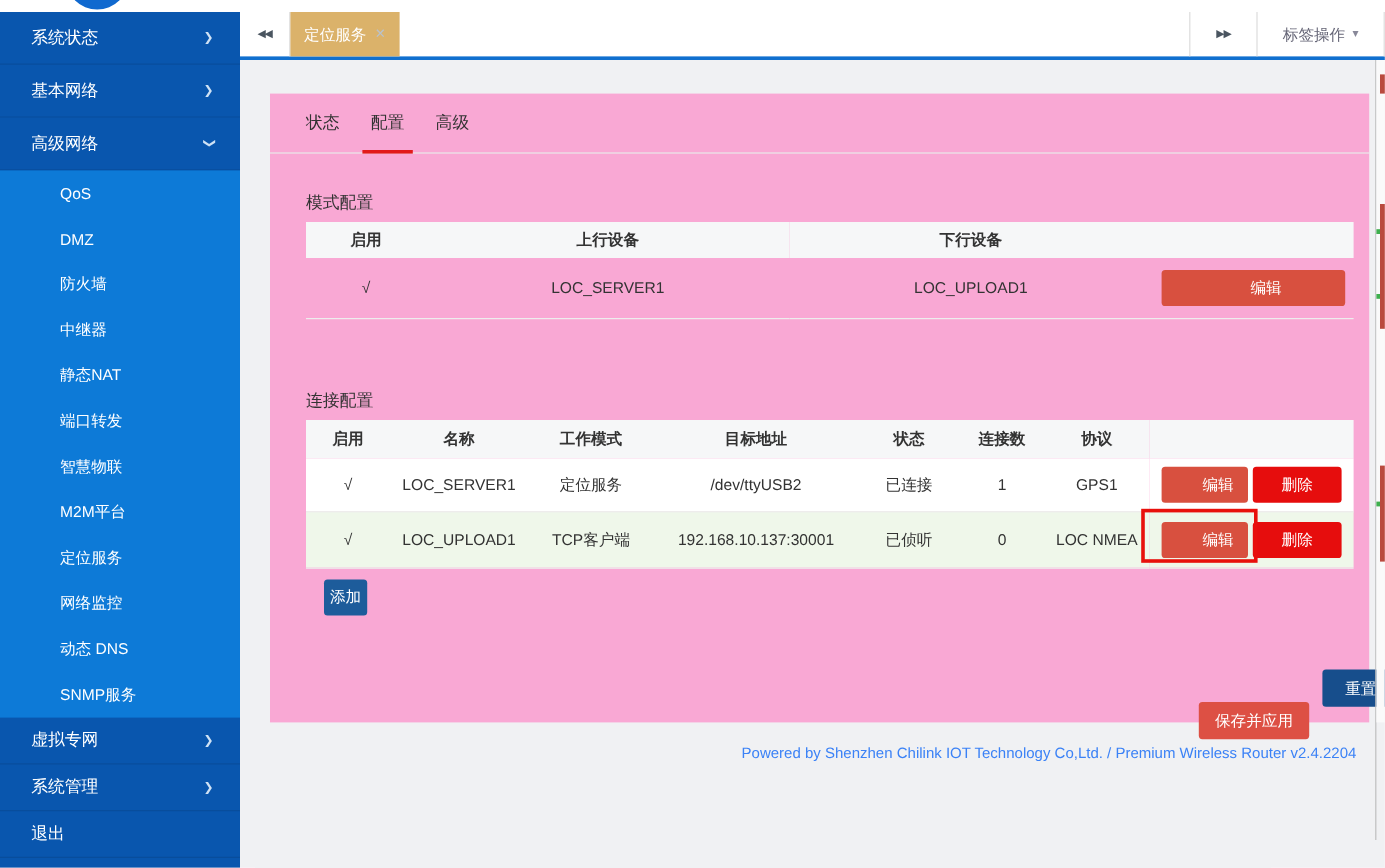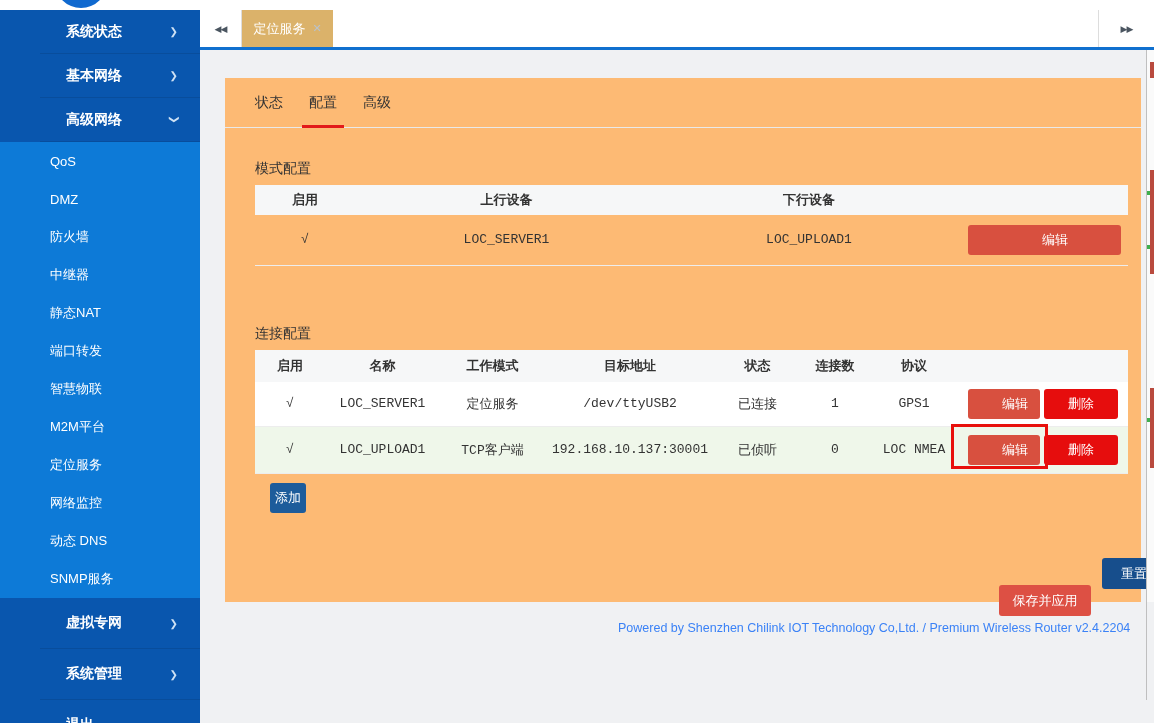--- a/index.html
+++ b/index.html
@@ -8,48 +8,48 @@
   .abs { position:absolute; }
 
   
   #top-strip { left:0; top:0; width:1154px; height:10px; background:#fff; z-index:5; }
   #logo-arc { left:55px; top:-44px; width:52px; height:52px; border-radius:50%;
     background:#1069cf; z-index:6; }
 
   
   #sidebar { left:0; top:10px; width:200px; height:713px; background:#0956ae; z-index:4; }
   .s-item { height:44px; display:flex; align-items:center; padding:0 22px 0 26px;
-    color:#fff; font-size:14px; font-weight:bold; cursor:pointer;
-    border-bottom:1px solid rgba(0,0,0,0.10);margin-left:40px; }
+    color:#fff; font-size:14px; font-weight:normal; cursor:pointer;
+    border-bottom:1px solid rgba(0,0,0,0.10); }
   .s-item .chev { margin-left:auto; font-size:10px; color:#cfe2f5; display:inline-block; }
   .chev.down { transform:rotate(90deg); }
   #submenu { background:#0d7ad7;text-align:right; }
   .sub-item { height:38px; display:flex; align-items:center; padding-left:50px;
     color:#fff; font-size:13px; cursor:pointer; }
-  .s-item.bottom { height:51px; }
+  .s-item.bottom { height:39px; }
 
   
   #tabbar { left:200px; top:10px; width:954px; height:40px; background:#fff;
     border-bottom:3px solid #1070cf; display:flex; align-items:stretch; z-index:5; }
   .tb-btn { width:42px; display:flex; align-items:center; justify-content:center;
     color:#4a5560; font-size:9px; letter-spacing:-1px; cursor:pointer; }
   .tb-sep-r { border-right:1px solid #ddd; }
   .tb-sep-l { border-left:1px solid #ddd; }
   .tab-active { width:91px; background:#dbb26a; color:#fff; font-size:13px;
     display:flex; align-items:center; justify-content:center; gap:7px; cursor:pointer; }
   .tab-close { color:#b9c2cc; font-size:11px; font-weight:bold; cursor:pointer; }
   .tb-spacer { flex:1; }
   .tb-btn.fwd { width:56px; }
   .tab-actions { width:107px; display:flex; align-items:center; justify-content:center;
     gap:6px; color:#667; font-size:13px; cursor:pointer; border-right:1px solid #ddd; }
   .caret { font-size:10px; color:#889; }
 
   
   #main { left:200px; top:50px; width:954px; height:673px; background:#f0f1f3; z-index:1; }
-  #card { left:225px; top:78px; width:916px; height:524px; background:#fdba74; z-index:2;font-family:Liberation Mono, monospace; }
+  #card { left:225px; top:78px; width:916px; height:524px; background:#f9a8d4; z-index:2; }
 
   
   #content-tabs { left:0; top:0; width:100%; height:50px; border-bottom:1px solid #e9e9e9;
     display:flex; align-items:center; padding-left:30px; gap:26px; }
   .c-tab { font-size:14px; color:#333; cursor:pointer; position:relative;
     height:50px; display:flex; align-items:center; }
   .c-tab.active::after { content:""; position:absolute; left:-7px; right:-7px; bottom:0;
     height:3px; background:#e21a1a; }
 
   .section-title { font-size:14px; color:#333; }
@@ -139,20 +139,24 @@
   <div class="tb-btn tb-sep-r">
     <span>◀◀</span>
   </div>
   <div class="tab-active">
     <span>定位服务</span>
     <span class="tab-close">✕</span>
   </div>
   <div class="tb-spacer"></div>
   <div class="tb-btn fwd tb-sep-l">
     <span>▶▶</span>
+  </div>
+  <div class="tab-actions tb-sep-l">
+    <span>标签操作</span>
+    <span class="caret">▾</span>
   </div>
 </div>
 
 <div class="abs" id="main"></div>
 
 <div class="abs" id="card">
   <div class="abs" id="content-tabs">
     <div class="c-tab">状态</div>
     <div class="c-tab active">配置</div>
     <div class="c-tab">高级</div>

